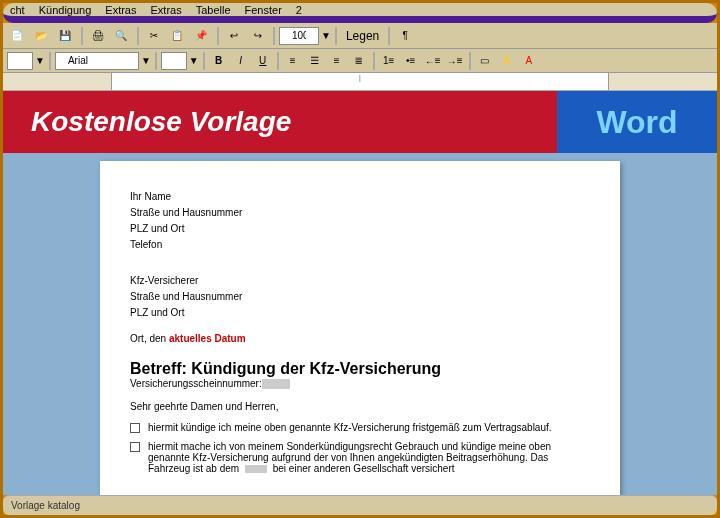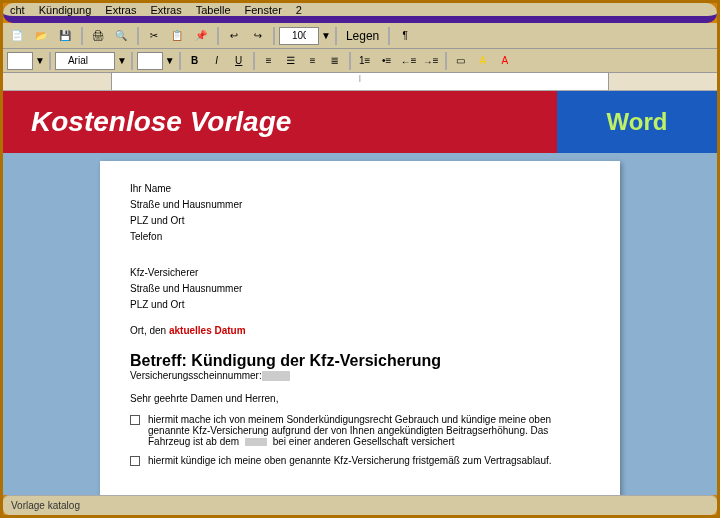--- a/index.html
+++ b/index.html
@@ -125,29 +125,29 @@
       color: white;
     }
     .header-right {
       background: #1a5bbf;
       width: 160px;
       display: flex;
       align-items: center;
       justify-content: center;
     }
     .header-right-text {
-      font-size: 24px;
+      font-size: 32px;
       font-weight: bold;
-      color: #bef264;
+      color: #7dd3fc;
     }
     .document-page {
       background: white;
       width: 520px;
       min-height: 340px;
-      padding: 20px 30px;
+      padding: 28px 30px;
       font-size: 10px;
       font-family: Arial, sans-serif;
       color: #000;
       box-shadow: 2px 2px 5px rgba(0,0,0,0.3);
       position: relative;
     }
 
     .sender-block {
       margin-bottom: 20px;
       line-height: 1.6;
@@ -270,21 +270,21 @@
     <div class="toolbar-separator"></div>
     <div class="toolbar-btn" style="width:auto;padding:0 4px;font-size:12px;">Legen</div>
     <div class="toolbar-separator"></div>
     <div class="toolbar-btn">¶</div>
   </div>
 
   <div class="format-bar">
     <input class="toolbar-input" style="width: 14px; height: 18px;" type="text" value="">
     <span style="font-size:10px;">▼</span>
     <div class="toolbar-separator"></div>
-    <input class="toolbar-input" style="width: 60px;" type="text" value="Arial">
+    <input class="toolbar-input" style="width: 84px;" type="text" value="Arial">
     <span style="font-size:10px;">▼</span>
     <div class="toolbar-separator"></div>
     <input class="toolbar-input" style="width: 22px;" type="text" value="10">
     <span style="font-size:10px;">▼</span>
     <div class="toolbar-separator"></div>
     <button class="fmt-btn" style="font-weight:bold;">B</button>
     <button class="fmt-btn" style="font-style:italic;">I</button>
     <button class="fmt-btn" style="text-decoration:underline;">U</button>
     <div class="toolbar-separator"></div>
     <button class="fmt-btn">≡</button>
@@ -343,32 +343,32 @@
 
         <div class="policy-line">
           <span>Versicherungsscheinnummer:</span>
           <span class="policy-box"></span>
         </div>
 
         <div class="greeting">Sehr geehrte Damen und Herren,</div>
 
         <div class="checkbox-item">
           <div class="checkbox"></div>
+          <span>hiermit kündige ich meine oben genannte Kfz-Versicherung fristgemäß zum Vertragsablauf.</span>
+        </div>
+
+        <div class="checkbox-item">
+          <div class="checkbox"></div>
           <span>
             <span>hiermit mache ich von meinem Sonderkündigungsrecht Gebrauch und kündige meine oben genannte Kfz-Versicherung aufgrund der von Ihnen angekündigten Beitragserhöhung. Das Fahrzeug ist ab dem</span>
             <span style="display:inline-block;width:22px;height:8px;background:#ccc;vertical-align:middle;margin:0 3px;"></span>
             <span>bei einer anderen Gesellschaft versichert</span>
           </span>
         </div>
 
-        <div class="checkbox-item">
-          <div class="checkbox"></div>
-          <span>hiermit kündige ich meine oben genannte Kfz-Versicherung fristgemäß zum Vertragsablauf.</span>
-        </div>
-
       </div>
     </div>
   </div>
 
   <div class="status-bar">
     <span>Vorlage katalog</span>
     <span></span>
   </div>
 
 </div>

